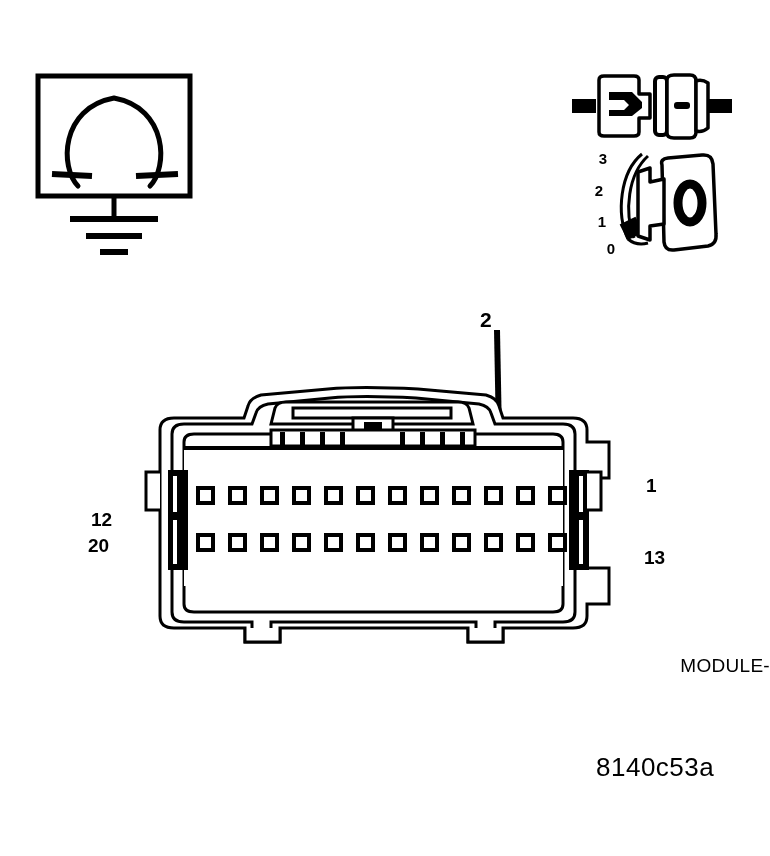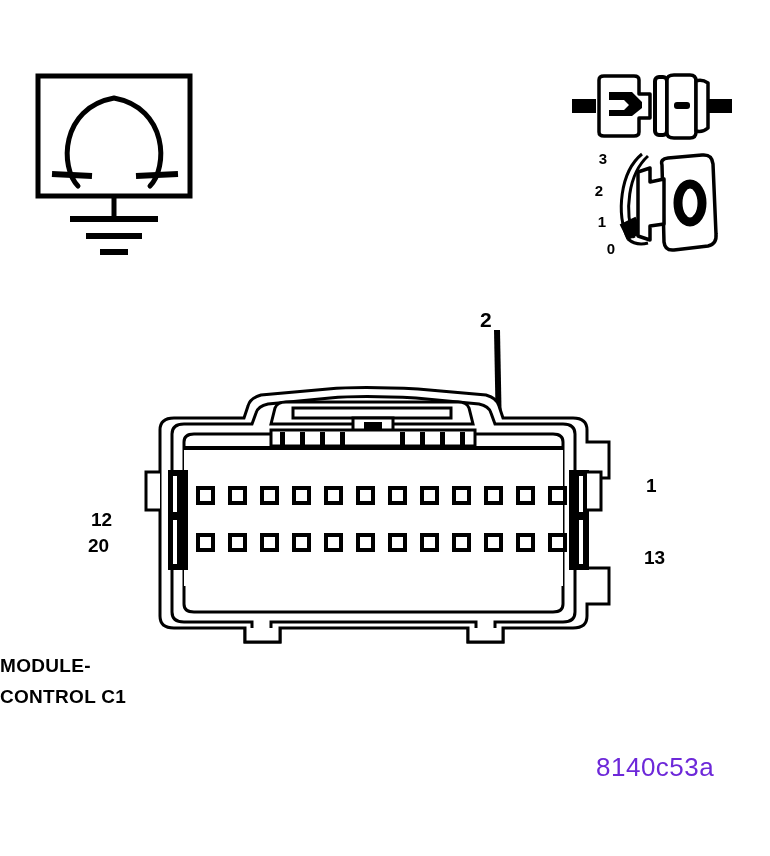--- a/index.html
+++ b/index.html
@@ -53,35 +53,35 @@
   #pin-label-top-left   { left: 91px;  top: 504px; margin-top: 6px; }
   #pin-label-bottom-left{ left: 88px;  top: 536px; }
   #pin-label-top-right  { left: 646px; top: 476px; }
   #pin-label-bottom-right{left: 644px; top: 536px; margin-top: 12px; }
 
   
   #connector-caption {
     left: 0px;
     top: 650px;
     width: 770px;
-    text-align: left;
+    text-align: right;
     font-size: 19px;
-    font-weight: bold;
+    font-weight: normal;
     color: #000;
     letter-spacing: 0.3px;
     line-height: 31px;
   }
   #connector-caption div { white-space: pre; }
 
   
   #figure-id {
     left: 596px;
     top: 752px;
     font-size: 26px;
-    color: #6d28d9;
+    color: #000000;
     letter-spacing: 0.5px;
   }
 
   svg { display: block; overflow: visible; }
 </style>
 </head>
 <body>
 
 <div id="page">
 
@@ -333,18 +333,17 @@
         <rect x="422" y="155" width="15" height="15"></rect>
       </g>
 
       <path d="M 117 248 L 117 262 L 152 262 L 152 248" fill="#fff" stroke="#000" stroke-width="3"></path>
       <path d="M 340 248 L 340 262 L 375 262 L 375 248" fill="#fff" stroke="#000" stroke-width="3"></path>
     </svg>
   </div>
 
   <div class="abs" id="connector-caption">
     <div>MODULE-</div>
-    <div>CONTROL C1</div>
   </div>
 
   <div class="abs" id="figure-id">8140c53a</div>
 
 </div>
 
 </body></html>

